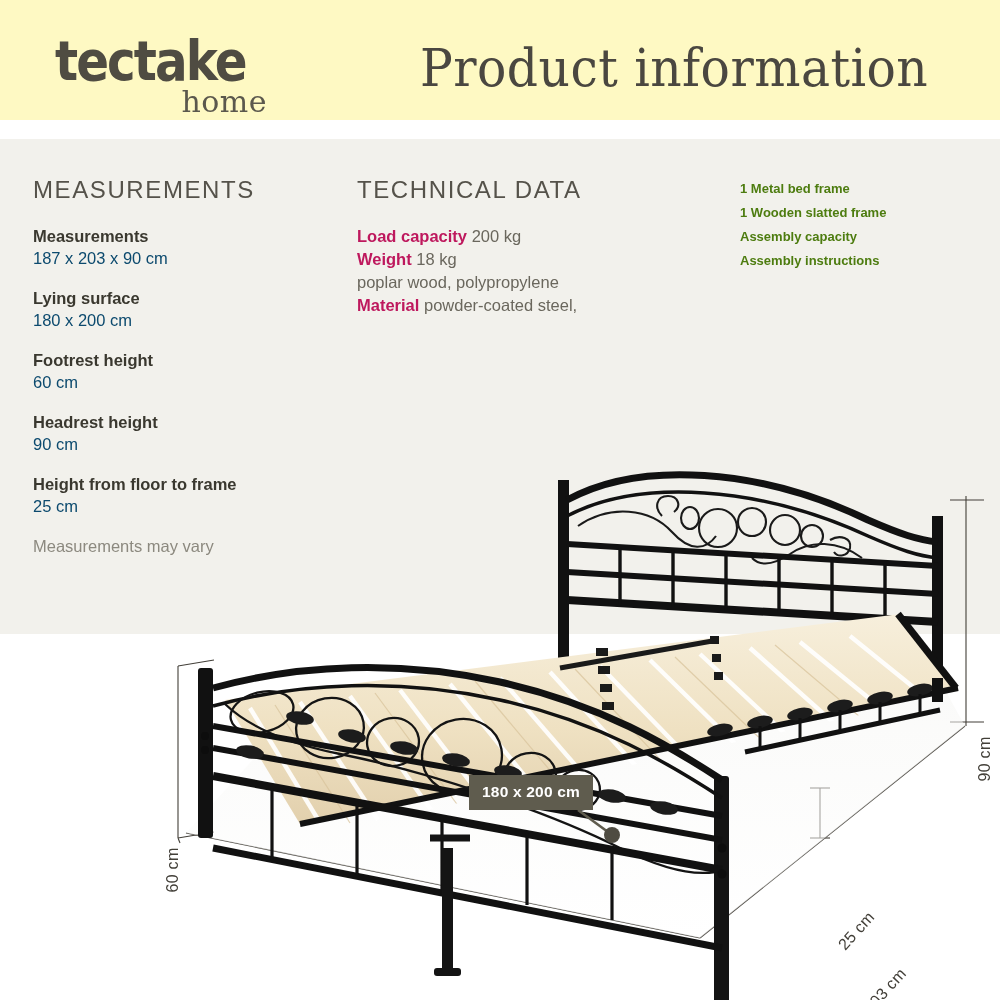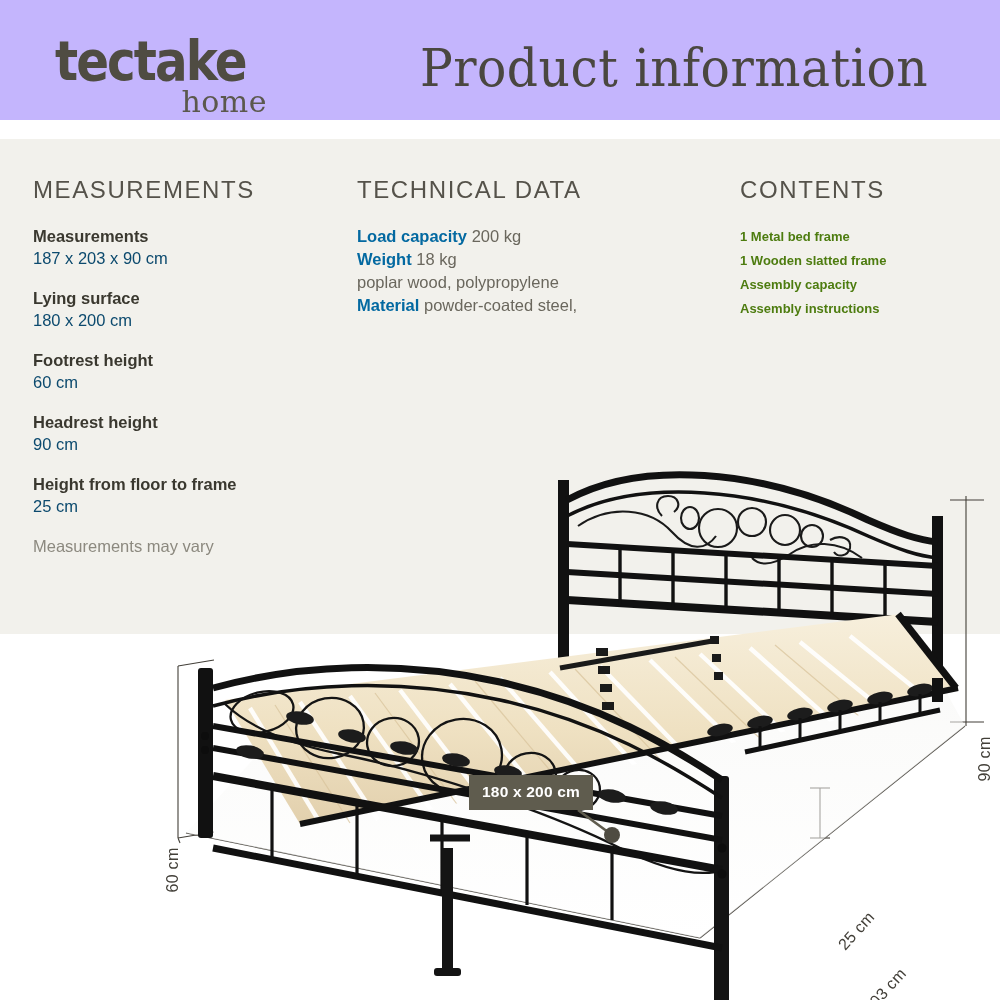--- a/index.html
+++ b/index.html
@@ -7,21 +7,21 @@
   body {
     font-family:"Liberation Sans", sans-serif;
     background:#ffffff;
     position:relative;
     overflow:hidden;
   }
 
   
   .header{
     position:absolute; left:0; top:0; width:1000px; height:120px;
-    background:#c4b5fd;
+    background:#fef9c3;
   }
   .logo{ position:absolute; left:55px; top:32px; width:230px; }
   .logo-main{
     font-family:"DejaVu Sans", sans-serif;
     font-weight:700; font-size:55px; line-height:58px;
     letter-spacing:-2.2px; color:#4f4c42;
     transform:scaleX(.88); transform-origin:left center;
   }
   .logo-sub{
     font-family:"DejaVu Serif", serif;
@@ -56,21 +56,21 @@
   .spec{ margin-bottom:18px; }
   .spec-label{
     font-size:16.5px; line-height:22px; font-weight:700; color:#3a382f;
   }
   .spec-value{
     font-size:16.5px; line-height:22px; font-weight:400; color:#0c4a6e;
   }
   .inline-row{
     font-size:16.5px; line-height:23px; color:#6a675d;
   }
-  .inline-row b{ color:#0369a1; font-weight:700; }
+  .inline-row b{ color:#be185d; font-weight:700; }
   .note{
     font-size:16.5px; line-height:22px; color:#8c897f; margin-top:12px;
   }
   .contents-line{
     font-size:13px; line-height:24px; font-weight:700; color:#4d7c0f;
   }
 
   
   .product-stage{
     position:absolute; left:0; top:148px; width:1000px; height:852px;
@@ -147,21 +147,20 @@
       <span> 18 kg</span>
     </div>
     <div class="inline-row">poplar wood, polypropylene</div>
     <div class="inline-row">
       <b>Material</b>
       <span>powder-coated steel,</span>
     </div>
   </div>
 
   <div class="col col-contents">
-    <div class="col-head">CONTENTS</div>
     <div class="contents-line">1 Metal bed frame</div>
     <div class="contents-line">1 Wooden slatted frame</div>
     <div class="contents-line">Assembly capacity</div>
     <div class="contents-line">Assembly instructions</div>
   </div>
 </div>
 
 <div class="product-stage">
 
   <svg class="product-svg" width="1000" height="852" viewBox="0 0 1000 852">

